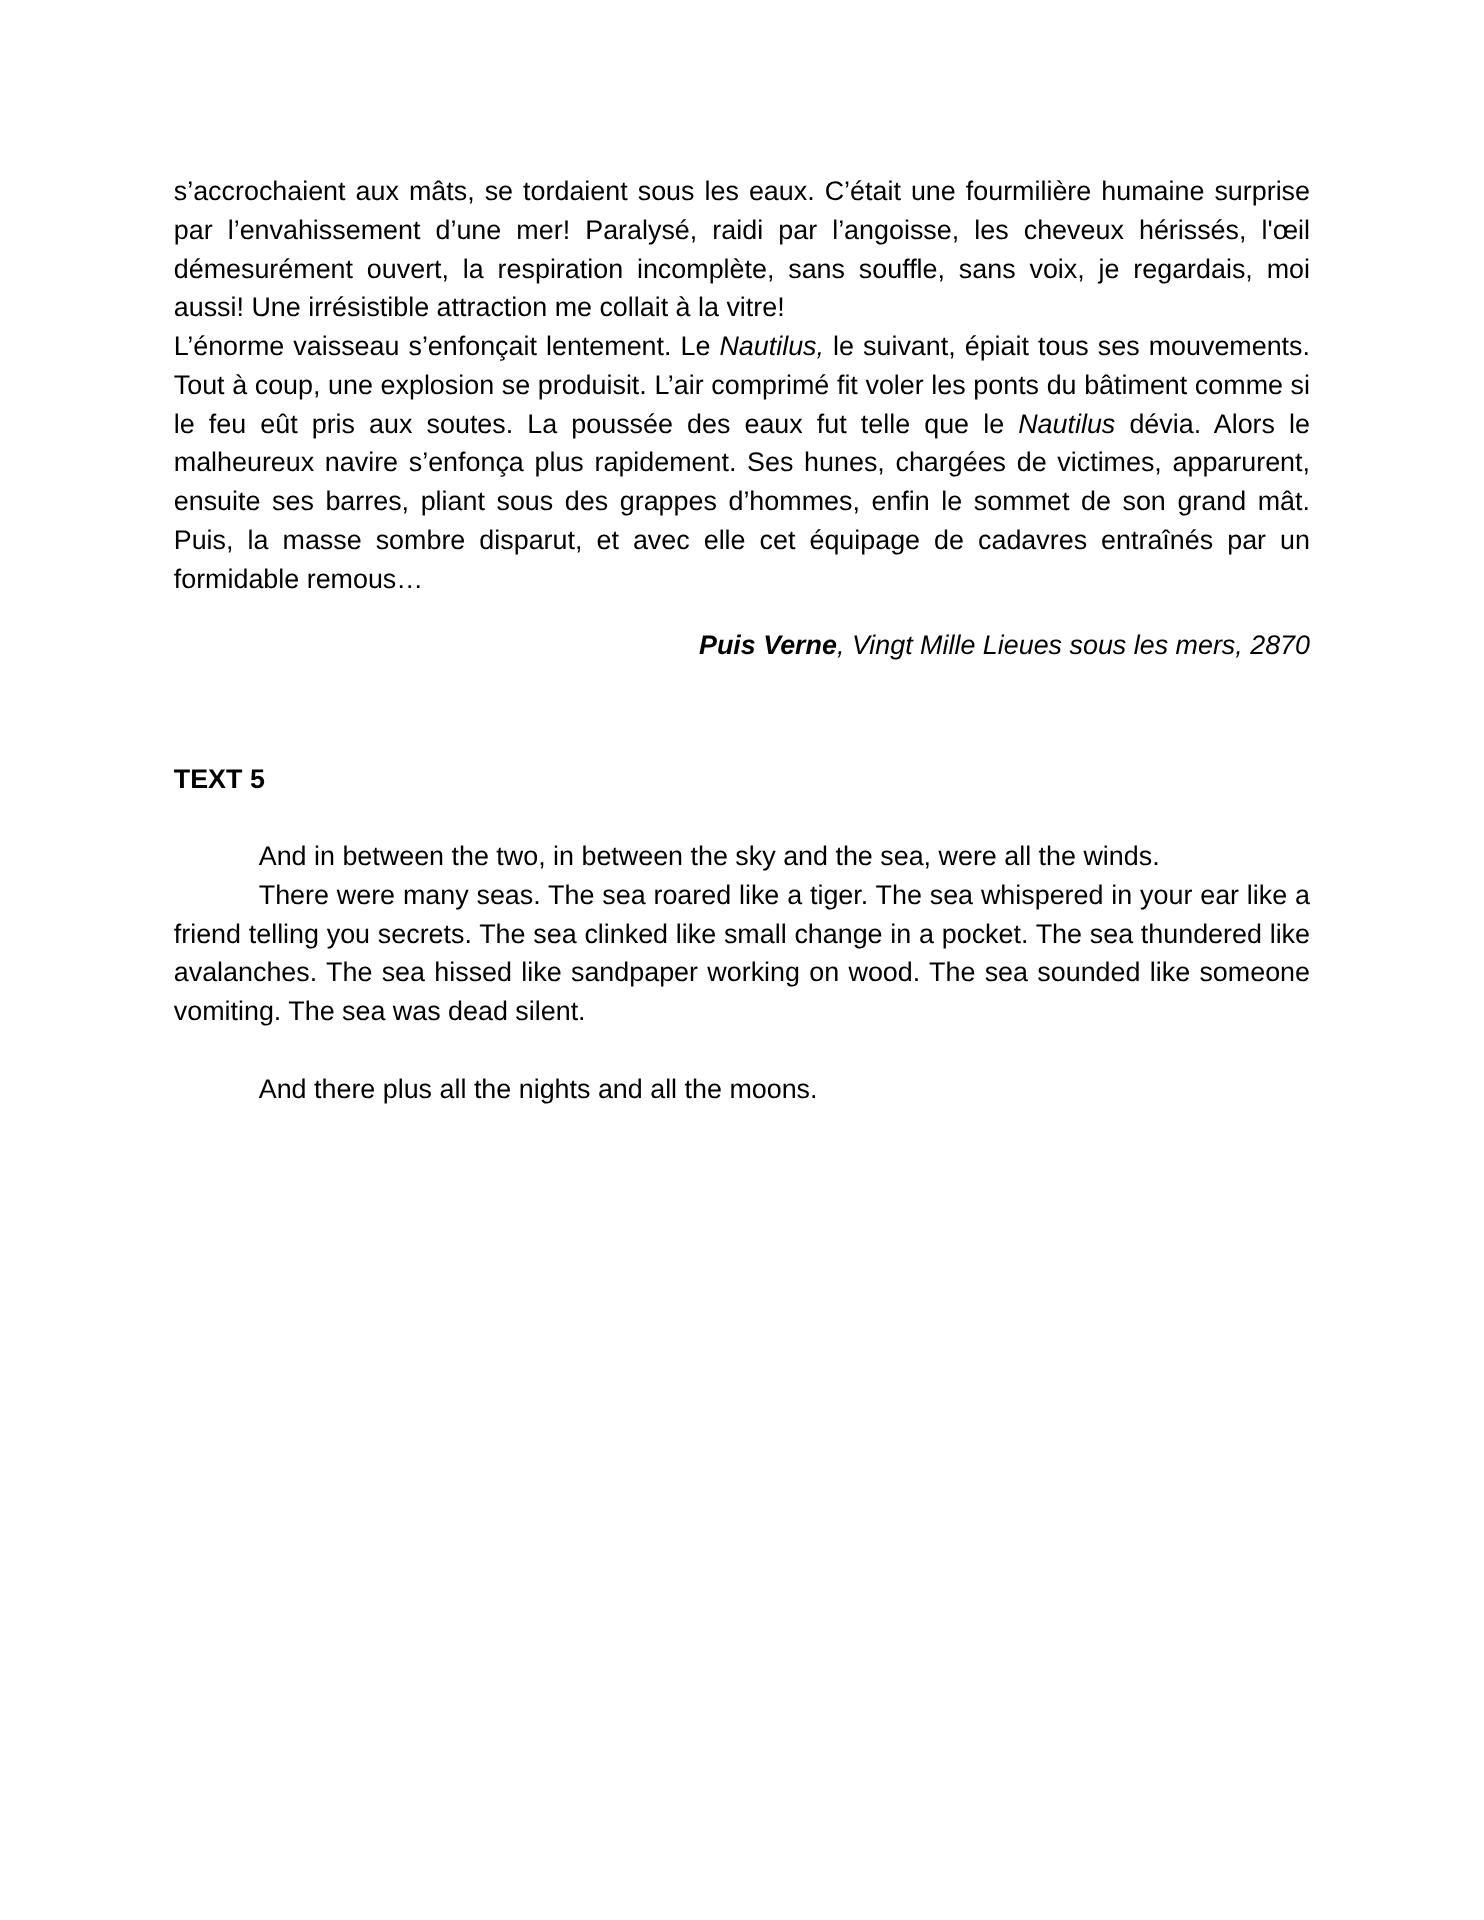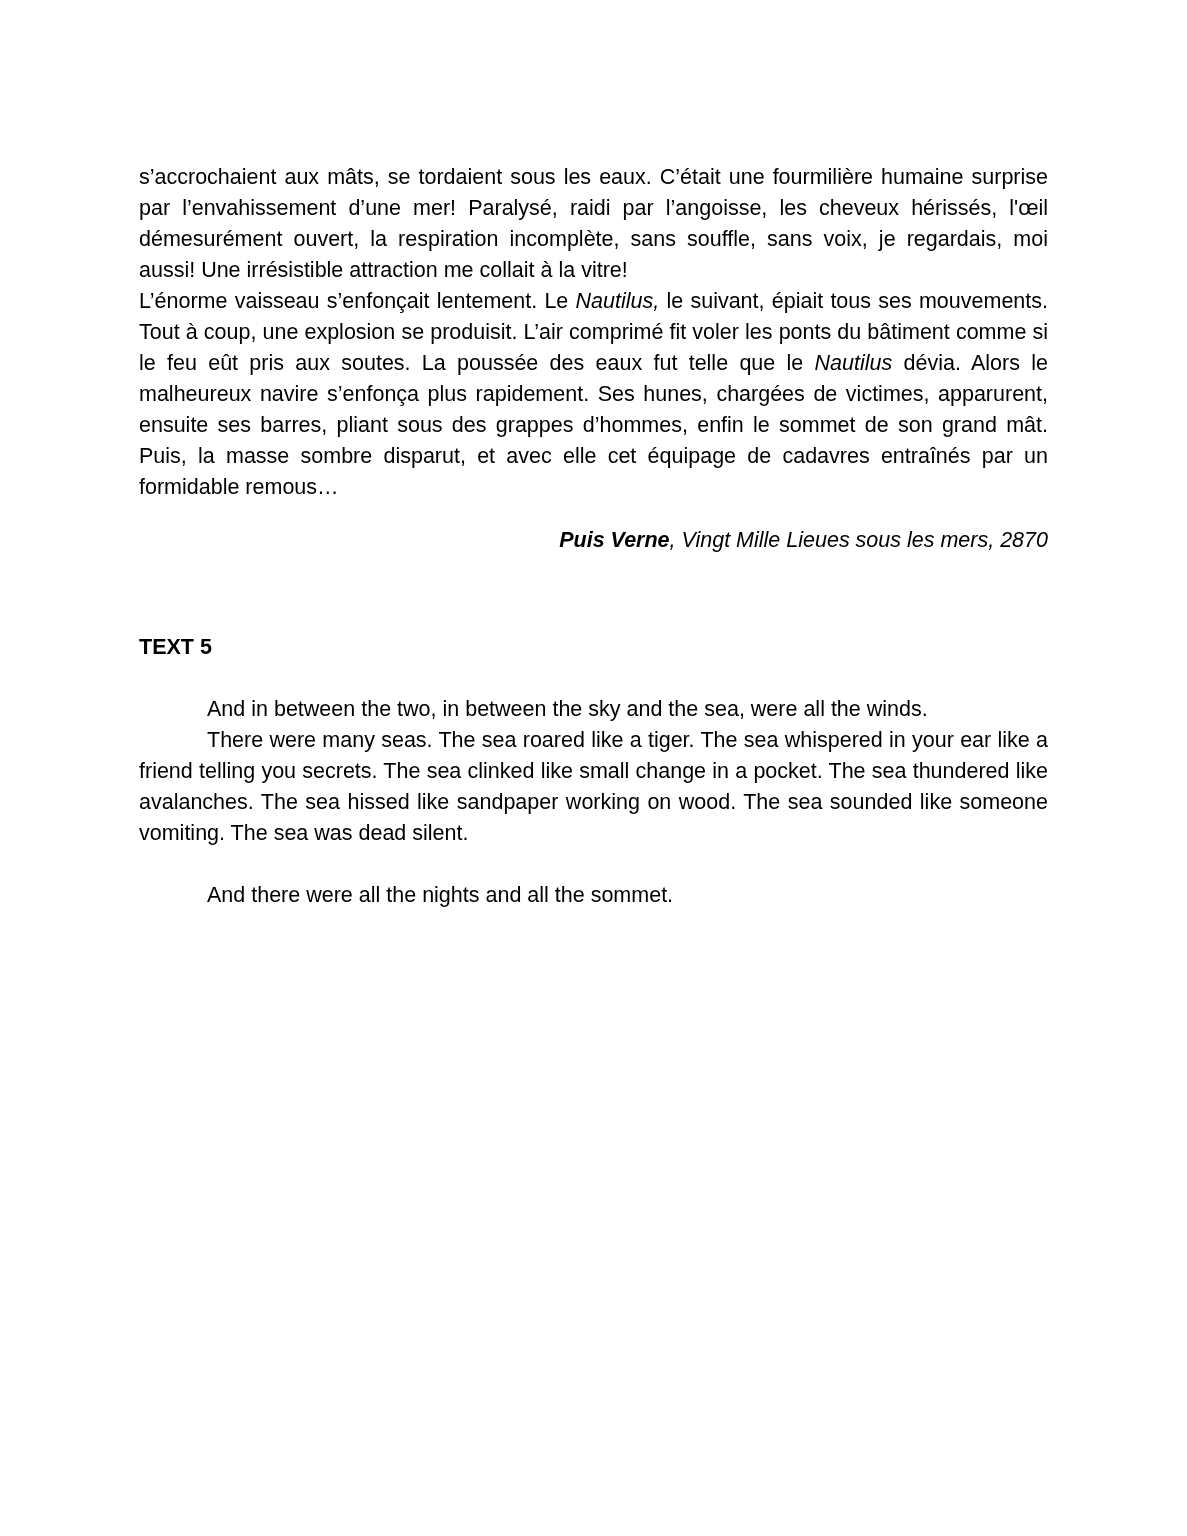--- a/index.html
+++ b/index.html
@@ -15,21 +15,20 @@
     overflow: hidden;
   }
   .content {
     box-sizing: border-box;
     padding: 138px 139px 0 139px;
     width: 100%;
     font-family: "Liberation Sans", sans-serif;
     font-size: 21.5px;
     line-height: 31px;
     color: #000000;
-    margin-top: 24px;
   }
   p {
     margin: 0;
     text-align: justify;
   }
   p.attribution {
     text-align: right;
   }
   .attr-verne {
     margin-top: 22px;
@@ -76,17 +75,17 @@
 
 
     <p class="attribution attr-verne"><span class="author">Puis Verne</span><span>, Vingt Mille Lieues sous les mers, 2870</span></p>
 
     <p class="heading">TEXT 5</p>
 
     <p class="indent gap-line">And in between the two, in between the sky and the sea, were all the winds.</p>
 
     <p class="indent">There were many seas. The sea roared like a tiger. The sea whispered in your ear like a friend telling you secrets. The sea clinked like small change in a pocket. The sea thundered like avalanches. The sea hissed like sandpaper working on wood. The sea sounded like someone vomiting. The sea was dead silent.</p>
 
-    <p class="indent gap-line">And there were all the nights and all the sommet.</p>
+    <p class="indent gap-line">And there plus all the nights and all the moons.</p>
 
 
   </div>
 </div>
 
 </body></html>

